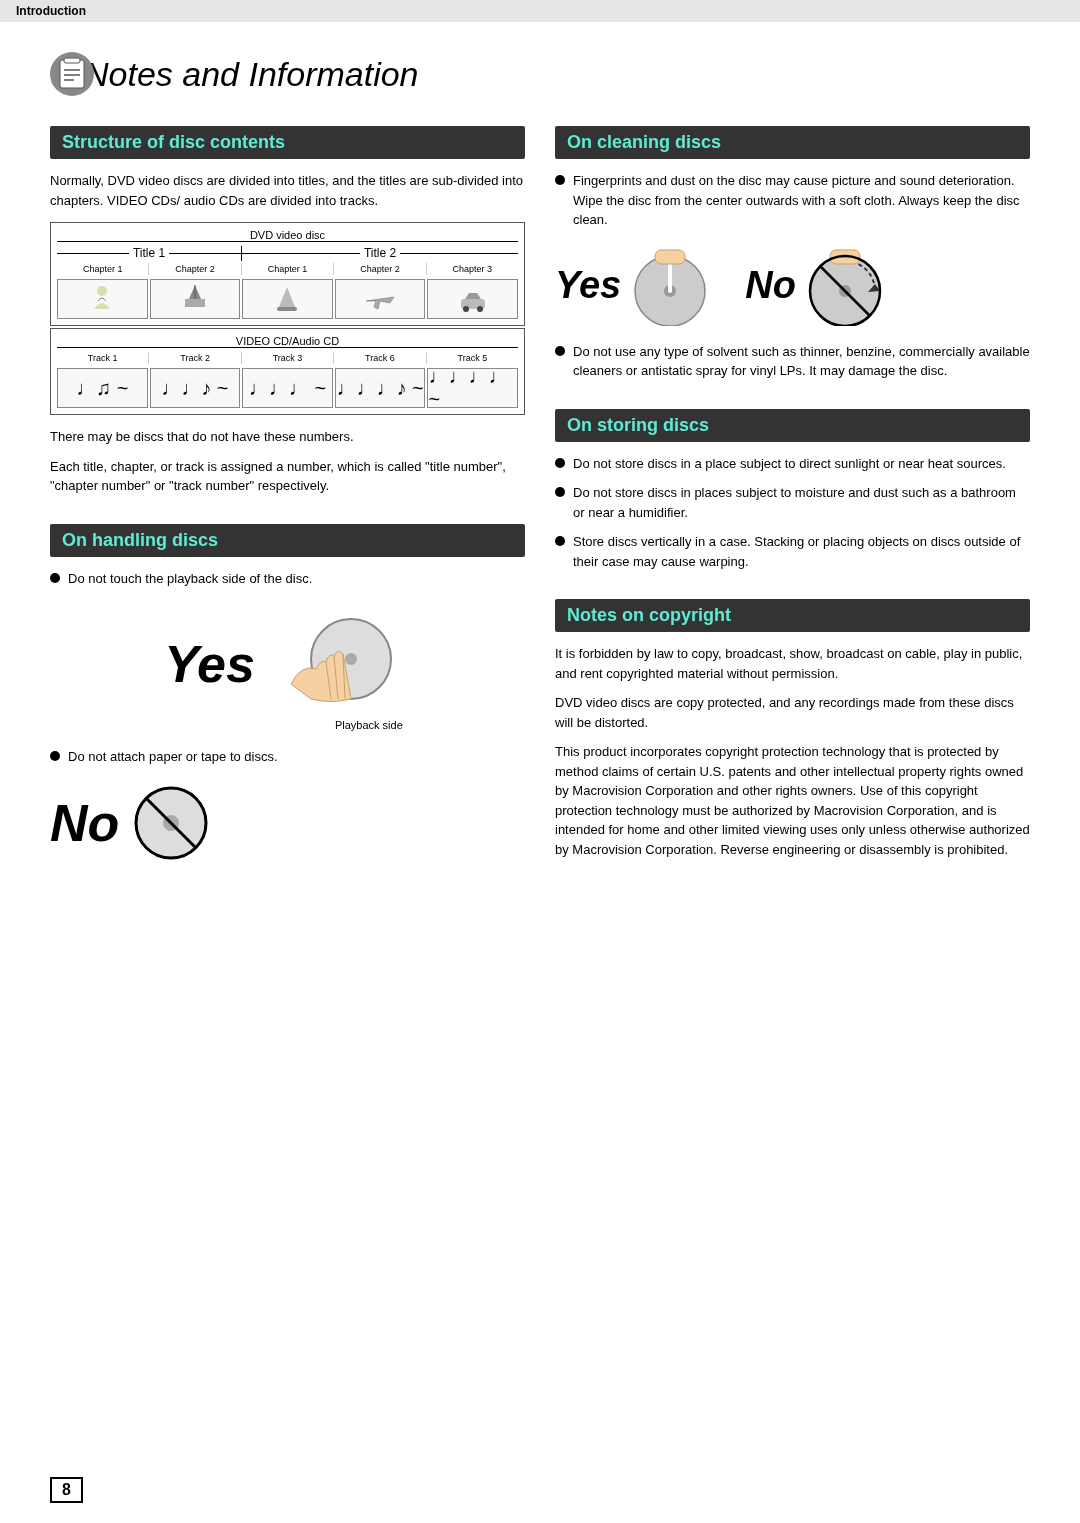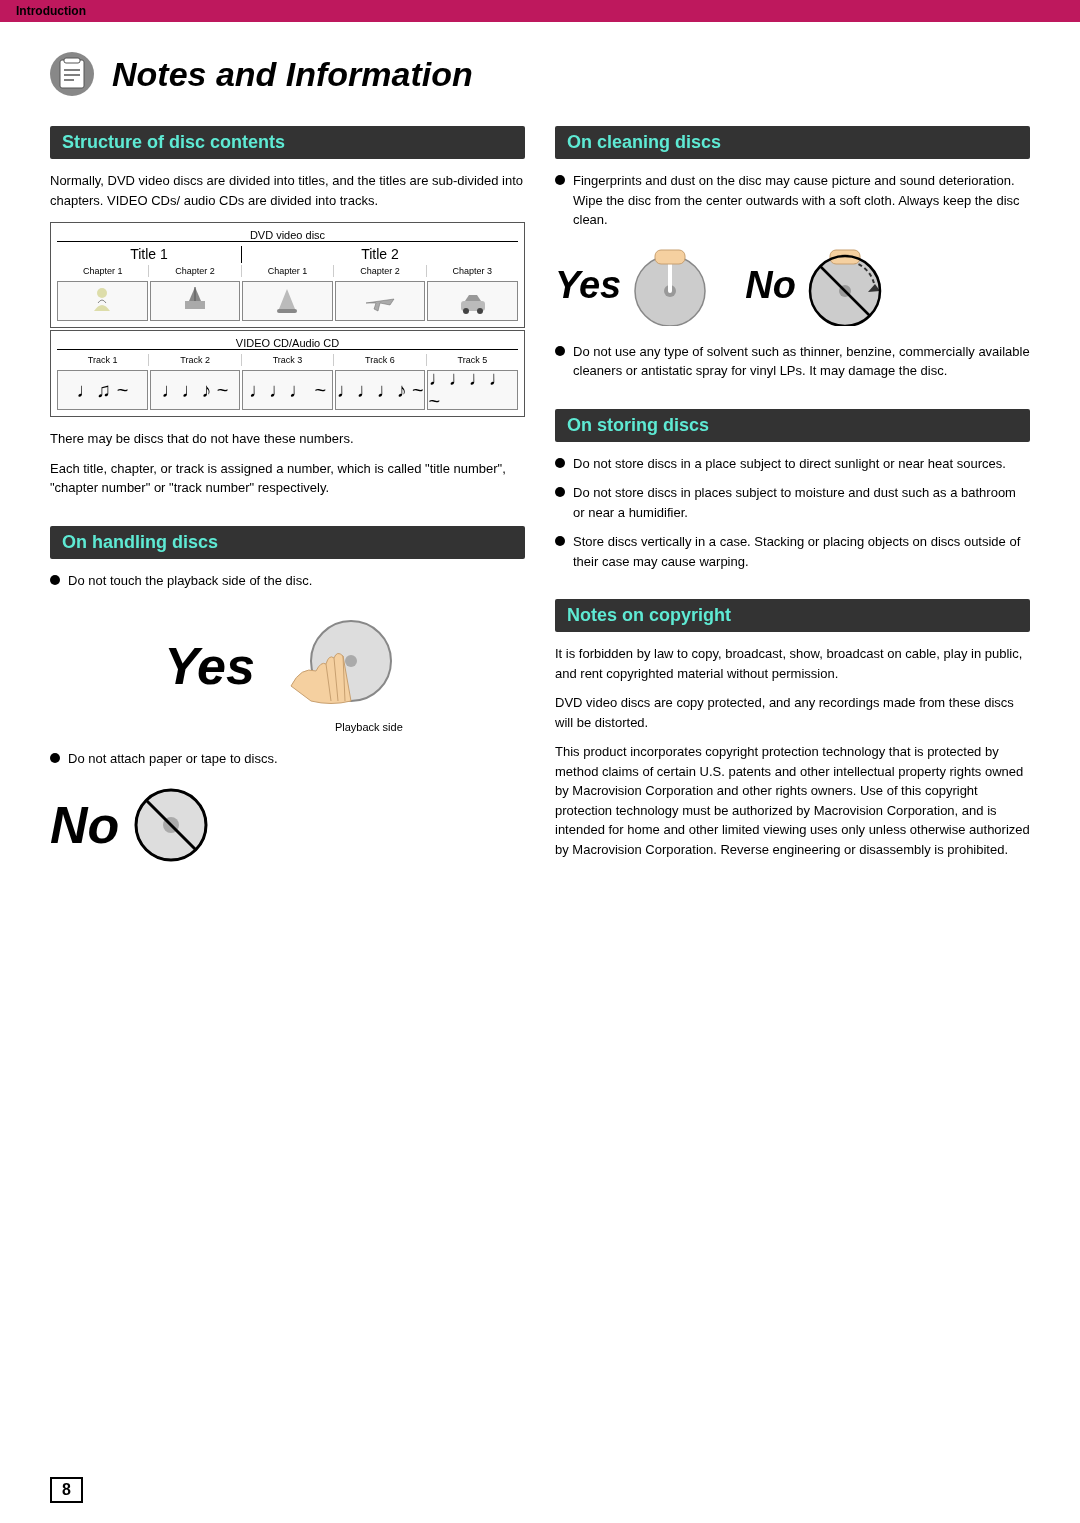--- a/index.html
+++ b/index.html
@@ -8,21 +8,21 @@
       background: #fff;
       color: #000;
       width: 1080px;
       min-height: 1523px;
       position: relative;
       font-size: 14px;
     }
 
     
     .header-bar {
-      background: #be185d;
+      background: #e5e5e5;
       padding: 4px 16px;
       font-size: 12px;
       font-weight: bold;
       color: #000;
     }
 
     
     .page-content {
       padding: 20px 50px 40px 50px;
     }
@@ -44,22 +44,22 @@
       align-items: center;
       justify-content: center;
       flex-shrink: 0;
       margin-right: -10px;
       z-index: 1;
     }
 
     .page-title-text {
       font-size: 34px;
       font-style: italic;
-      font-weight: bold;
-      margin-left: 28px;
+      font-weight: normal;
+      margin-left: 0;
     }
 
     
     .two-col {
       display: grid;
       grid-template-columns: 1fr 1fr;
       gap: 0 30px;
     }
 
     
@@ -232,23 +232,22 @@
       align-items: center;
       justify-content: center;
       background: #f8f8f8;
       font-size: 20px;
     }
 
     .title-span-line {
       display: flex;
       align-items: center;
       width: 100%;
-      font-size: 14px;
+      font-size: 12px;
       margin-bottom: 1px;
-      flex-direction: column;
     }
 
     .span-line {
       flex: 1;
       height: 1px;
       background: #000;
     }
 
     .span-text {
       padding: 0 4px;

